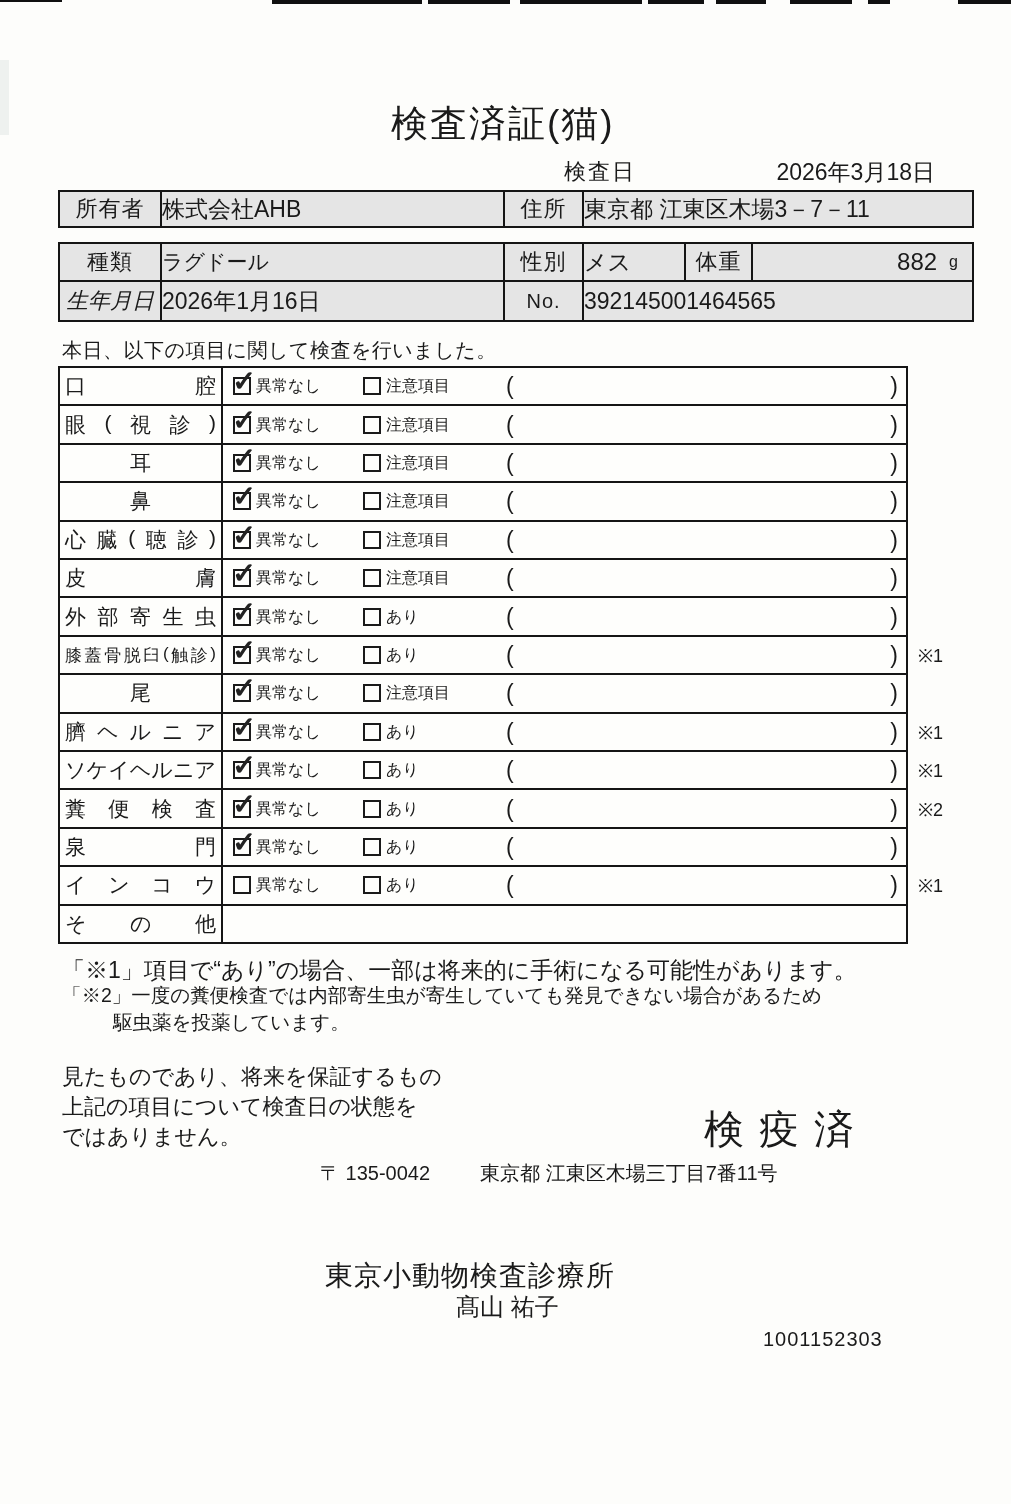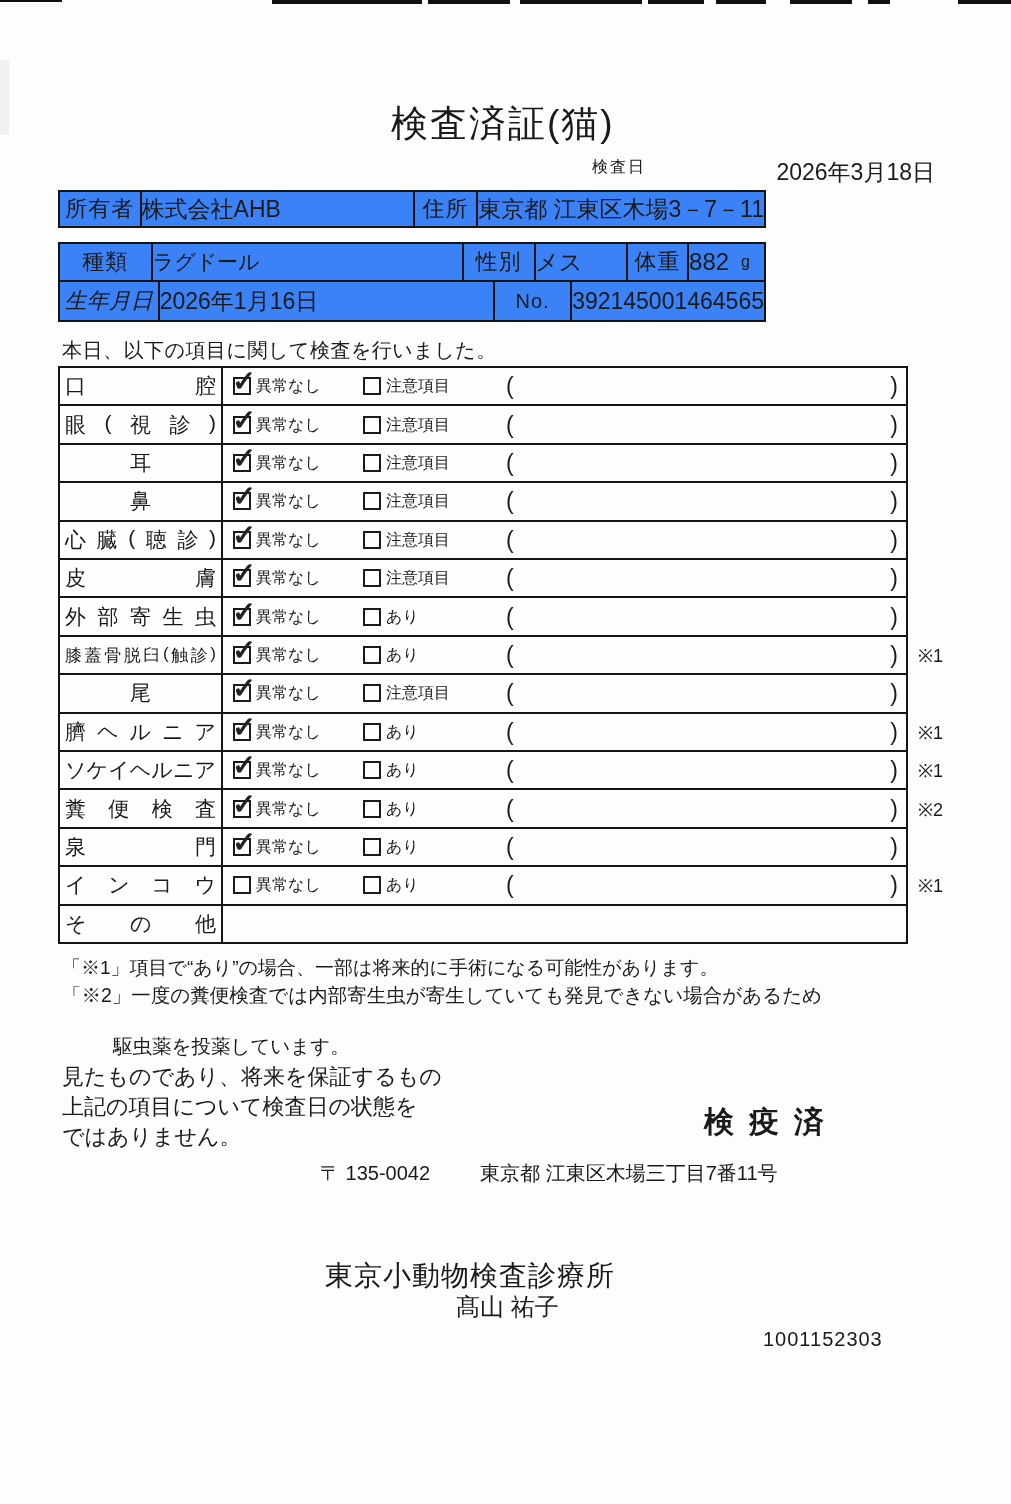--- a/index.html
+++ b/index.html
@@ -6,24 +6,24 @@
   .page{
     position:relative;width:1011px;height:1504px;margin:0 auto;
     background:#fdfdfb;color:#1a1a1a;
     font-family:"Liberation Sans",sans-serif;overflow:hidden;
   }
   
   .artifact{position:absolute;background:#101010;}
   .streak{position:absolute;background:#eef1ef;}
   
   .doc-title{position:absolute;left:391px;top:99px;font-size:37px;font-weight:500;letter-spacing:2px;white-space:nowrap;}
-  .insp-date-label{position:absolute;left:564px;top:157px;font-size:16px;letter-spacing:2px;margin-left:28px;}
+  .insp-date-label{position:absolute;left:564px;top:157px;font-size:22px;letter-spacing:2px;}
   .insp-date-value{position:absolute;right:76px;top:157px;font-size:23px;white-space:nowrap;}
   
-  .tbl{position:absolute;left:58px;width:708px;border:2px solid #151515;box-sizing:border-box;background:#3b82f6;}
+  .tbl{position:absolute;left:58px;width:916px;border:2px solid #151515;box-sizing:border-box;background:#e5e5e5;}
   .trow{display:flex;box-sizing:border-box;}
   .cell{box-sizing:border-box;display:flex;align-items:center;border-right:2px solid #151515;overflow:visible;white-space:nowrap;}
   .cell:last-child{border-right:none;}
   .cell.lab{justify-content:center;font-size:22px;letter-spacing:1px;}
   .cell.val{font-size:23px;}
   .cell.num{justify-content:flex-end;padding-right:14px;font-size:24px;}
   .unit{font-size:16px;margin-left:12px;}
   .tbl1{top:190px;height:38px;}
   .tbl1 .trow{height:100%;}
   .tbl2{top:242px;height:80px;display:flex;flex-direction:column;}
@@ -46,26 +46,26 @@
   .chars{flex:1;display:flex;justify-content:space-between;font-size:21px;}
   .chars.single{justify-content:center;}
   .chars.small{font-size:17px;}
   .options-cell{flex:1;position:relative;}
   .opt-item{position:absolute;top:50%;transform:translateY(-50%);font-size:16px;white-space:nowrap;}
   .cb{position:absolute;top:50%;transform:translateY(-50%);width:14px;height:14px;border:2px solid #1a1a1a;}
   .cb.checked::after{content:"\2713";position:absolute;left:-3px;top:-15px;font-size:29px;font-weight:bold;color:#232323;}
   .paren{position:absolute;top:50%;transform:translateY(-50%);font-size:23px;font-weight:300;}
   .note{position:absolute;left:695px;top:50%;transform:translateY(-50%);font-size:18px;white-space:nowrap;}
   
-  .fn1{position:absolute;left:62px;top:955px;font-size:19px;}
+  .fn1{position:absolute;left:62px;top:955px;font-size:23px;}
   .fn2a{position:absolute;left:62px;top:982px;font-size:19.5px;}
-  .fn2b{position:absolute;left:113px;top:1009px;font-size:19.5px;margin-top:24px;}
+  .fn2b{position:absolute;left:113px;top:1009px;font-size:19.5px;}
   
   .disclaimer{position:absolute;left:62px;top:1062px;font-size:22px;line-height:30px;}
-  .stamp{position:absolute;left:704px;top:1102px;font-size:30px;letter-spacing:15px;white-space:nowrap;font-weight:bold;}
+  .stamp{position:absolute;left:704px;top:1102px;font-size:40px;letter-spacing:15px;white-space:nowrap;}
   
   .postal-line{position:absolute;left:320px;top:1160px;font-size:20px;white-space:nowrap;}
   .postal-line .gap{display:inline-block;width:50px;}
   .tel-line{position:absolute;left:322px;top:1210px;font-size:20px;white-space:nowrap;}
   .tel-line .gap{display:inline-block;width:22px;}
   .clinic-name{position:absolute;left:325px;top:1257px;font-size:28px;letter-spacing:1px;white-space:nowrap;}
   .examiner{position:absolute;left:456px;top:1291px;font-size:24px;white-space:nowrap;}
   .serial{position:absolute;left:763px;top:1328px;font-size:20px;letter-spacing:1px;}
 </style>
 </head>

